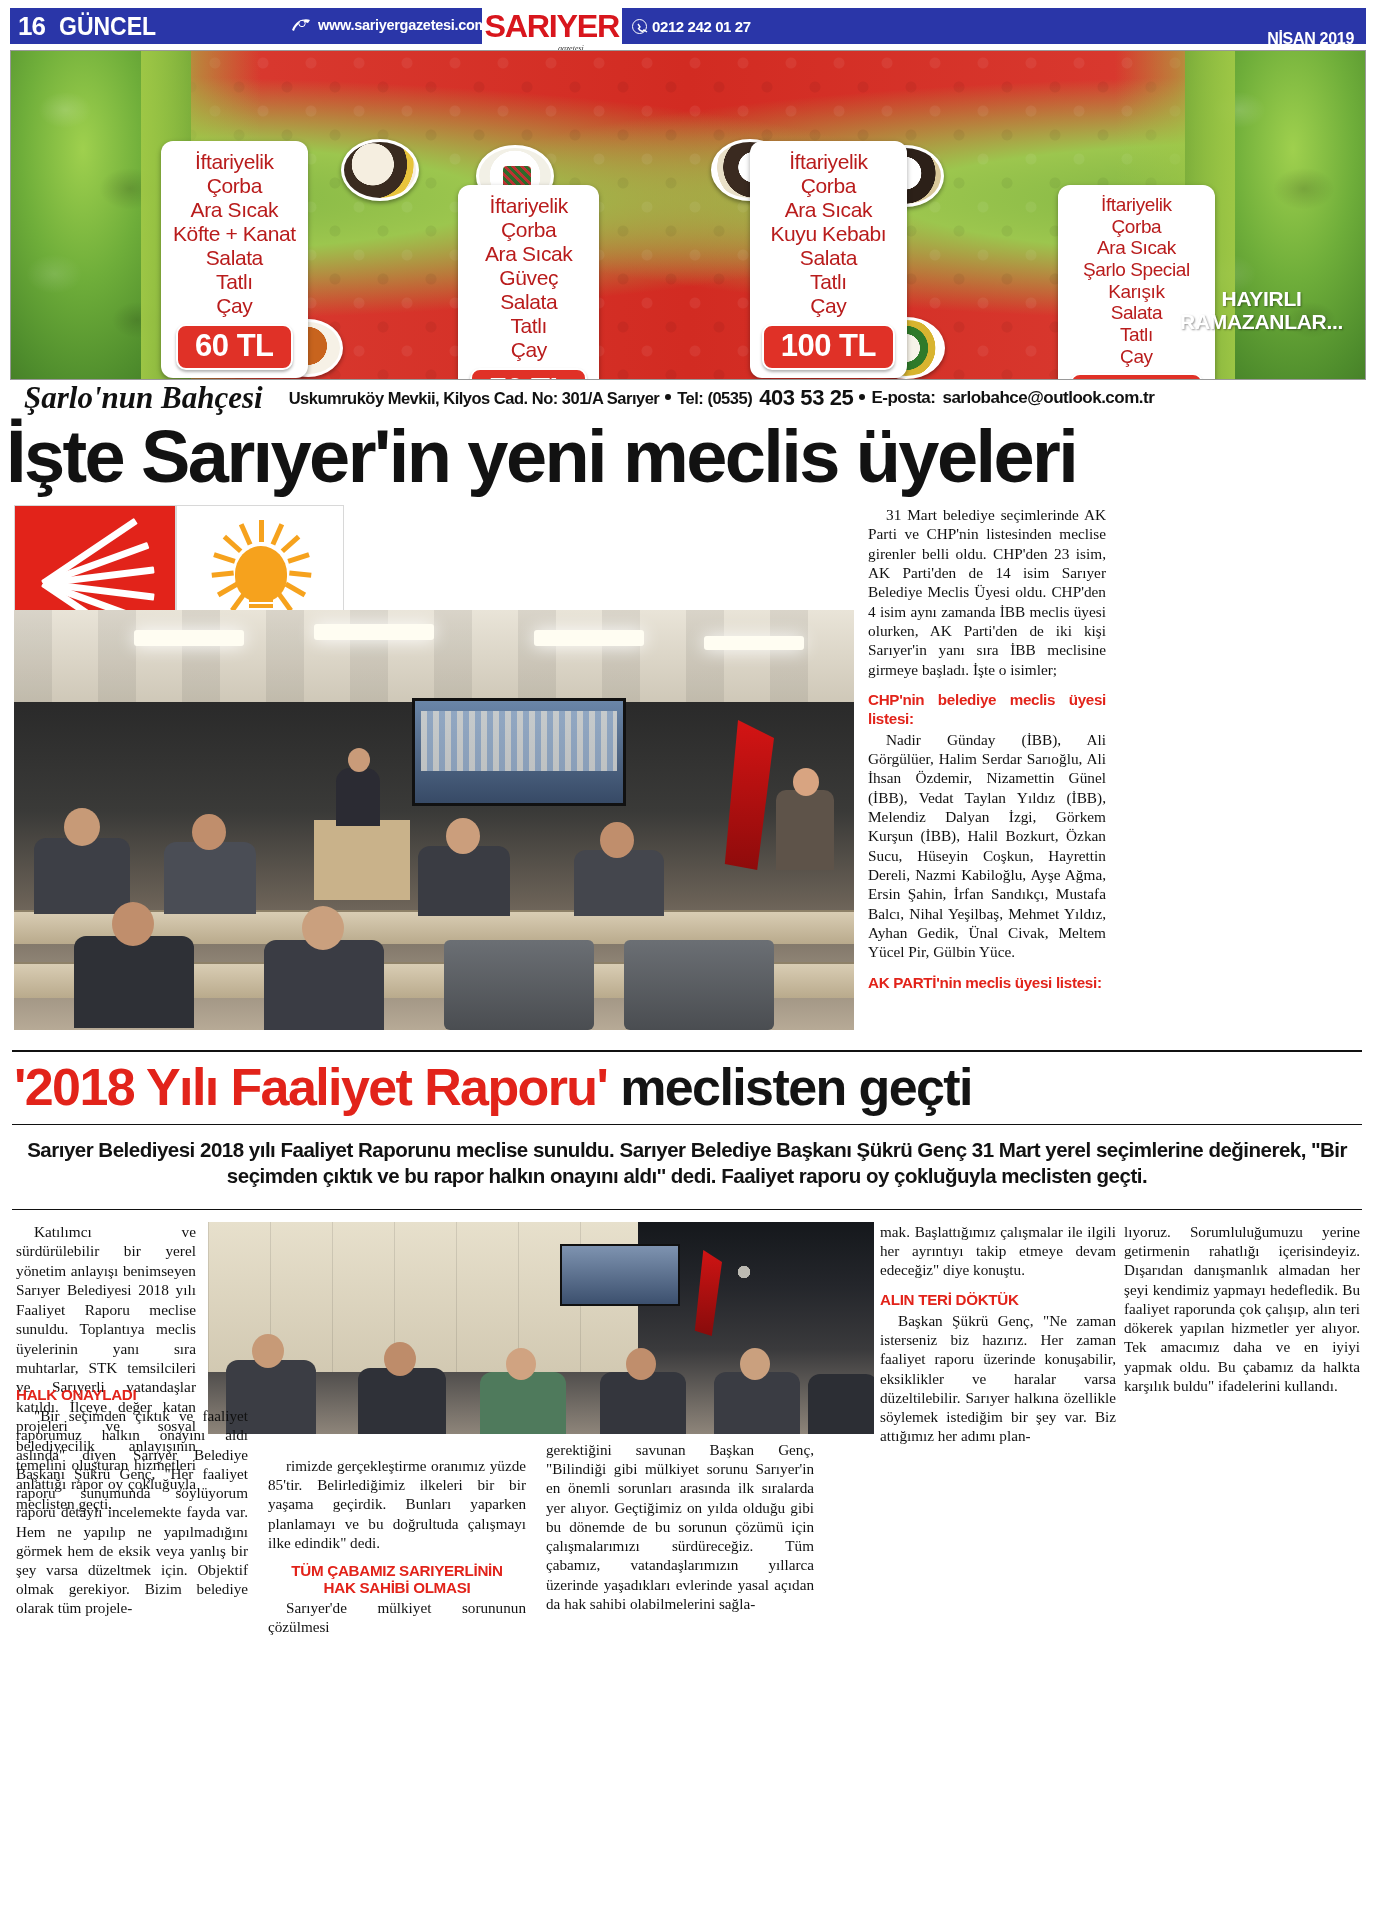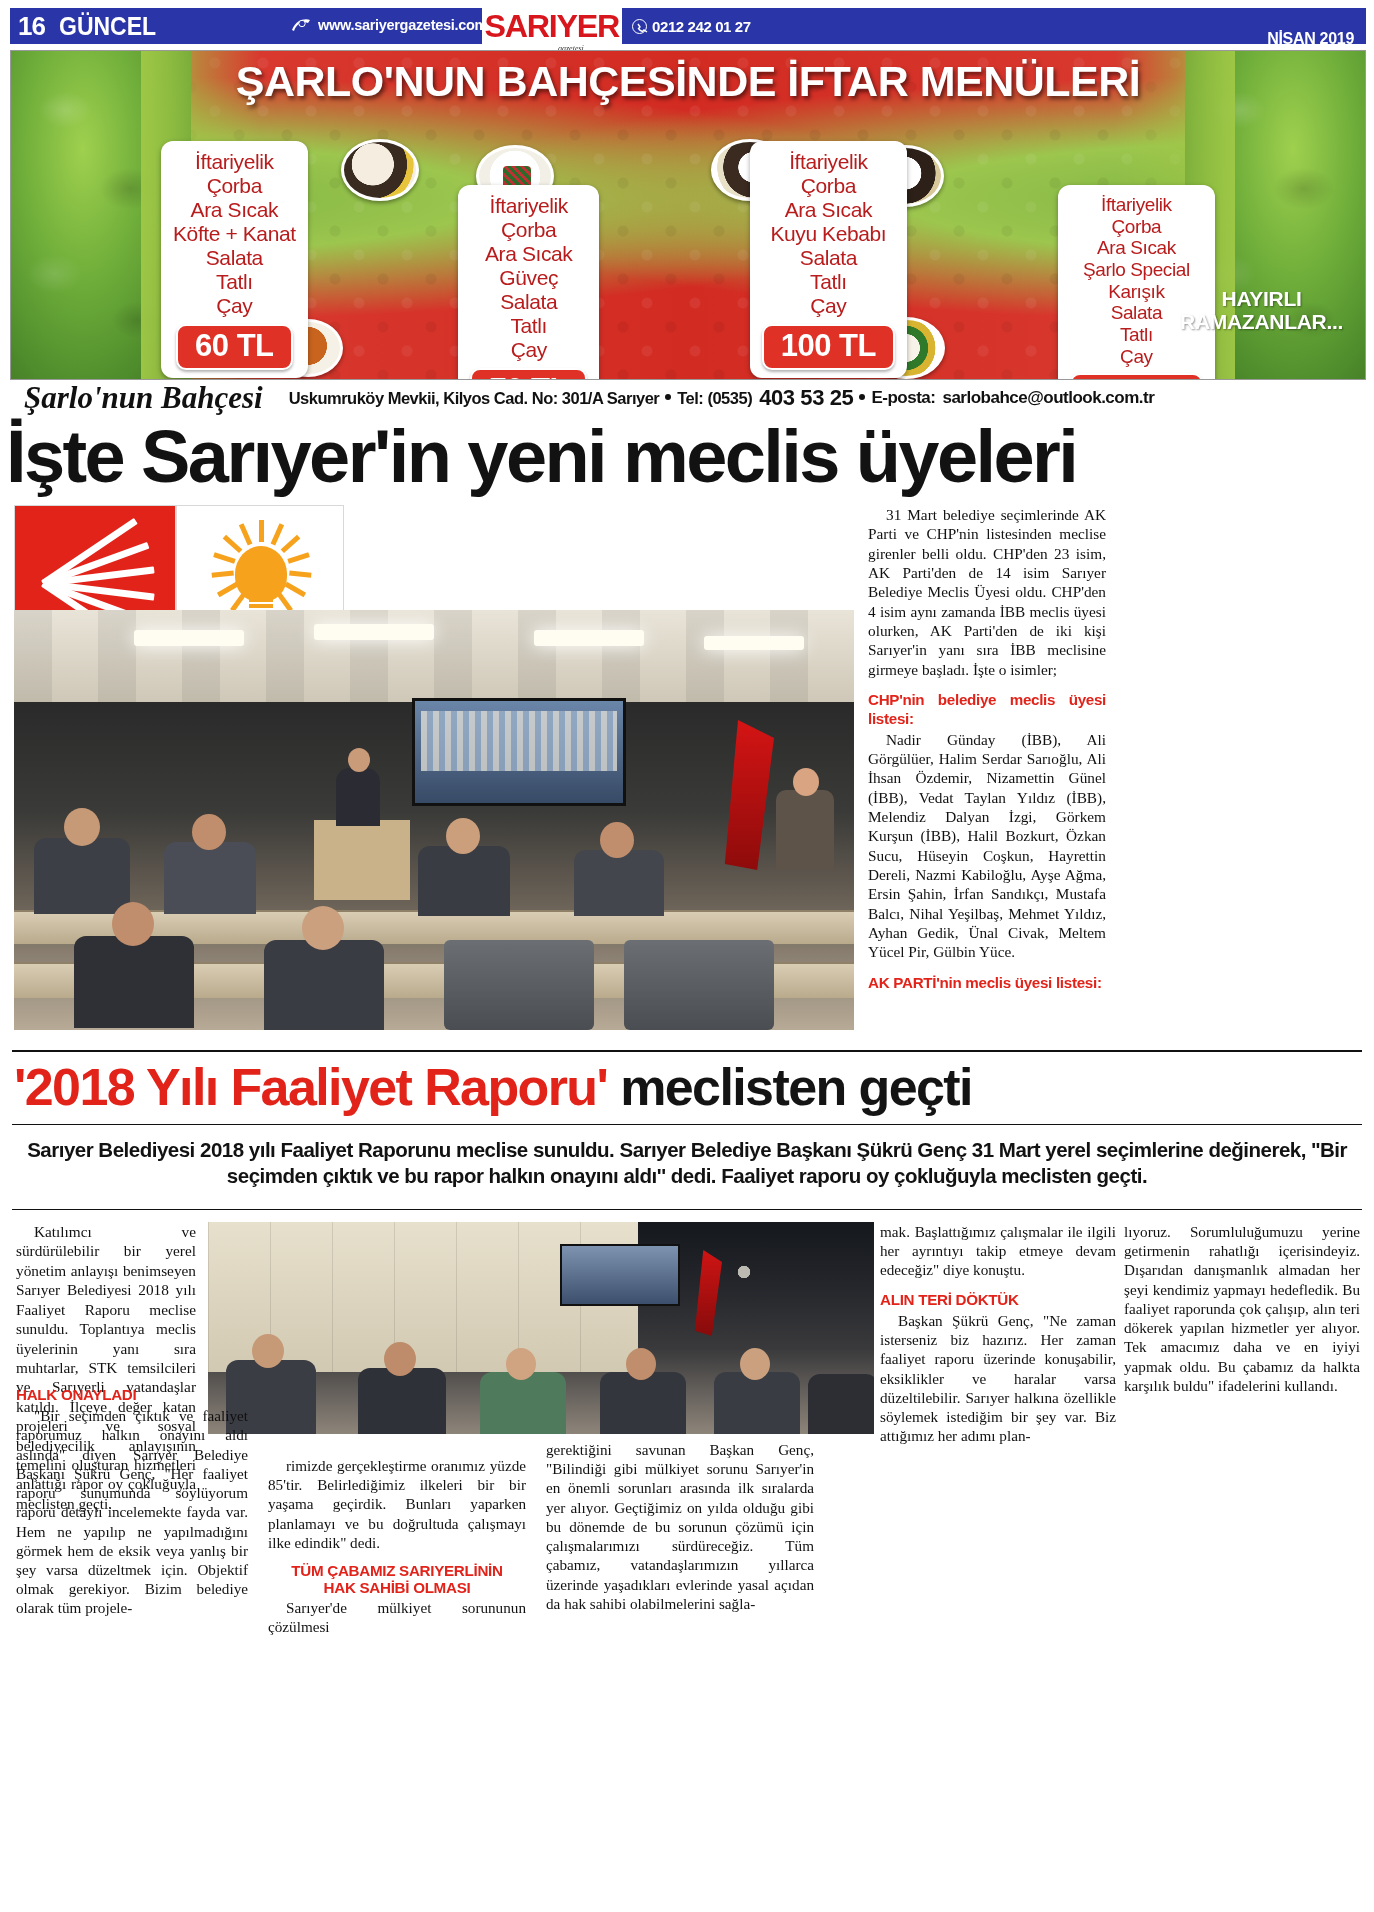--- a/index.html
+++ b/index.html
@@ -313,21 +313,20 @@
     <span class="mh-date">NİSAN 2019</span>
   </div>
 
   <div class="advert">
     <div class="adv-pattern"></div>
     <div class="adv-leafL"></div>
     <div class="adv-leafR"></div>
     <div class="adv-fadeL"></div>
     <div class="adv-fadeR"></div>
 
-    <div class="adv-title">ŞARLO'NUN BAHÇESİNDE İFTAR MENÜLERİ</div>
 
     <div class="food f1"></div>
     <div class="food f2"></div>
     <div class="food f3"></div>
     <div class="food f4"></div>
     <div class="food f5"></div>
     <div class="food f6"></div>
 
     <div class="menu-cards">
       <div class="menu-card card-a">

